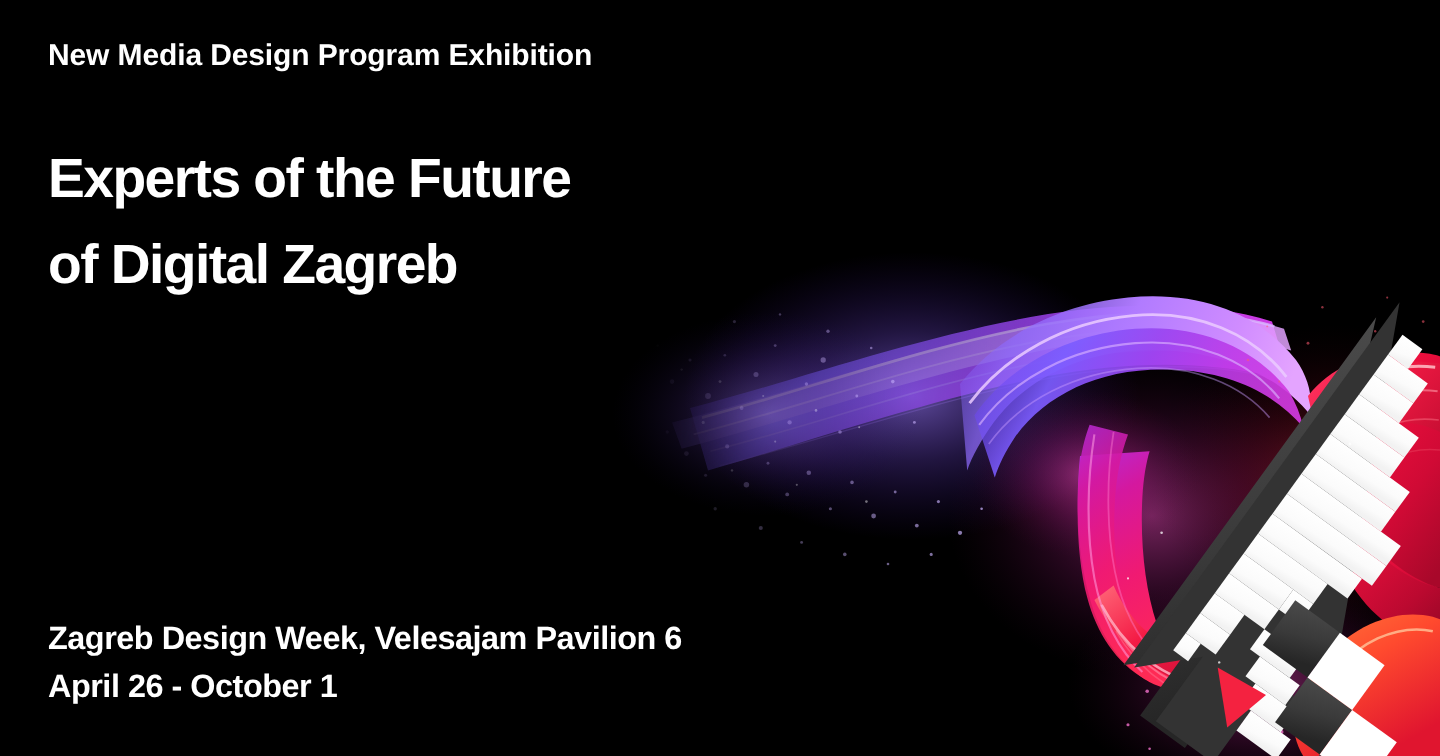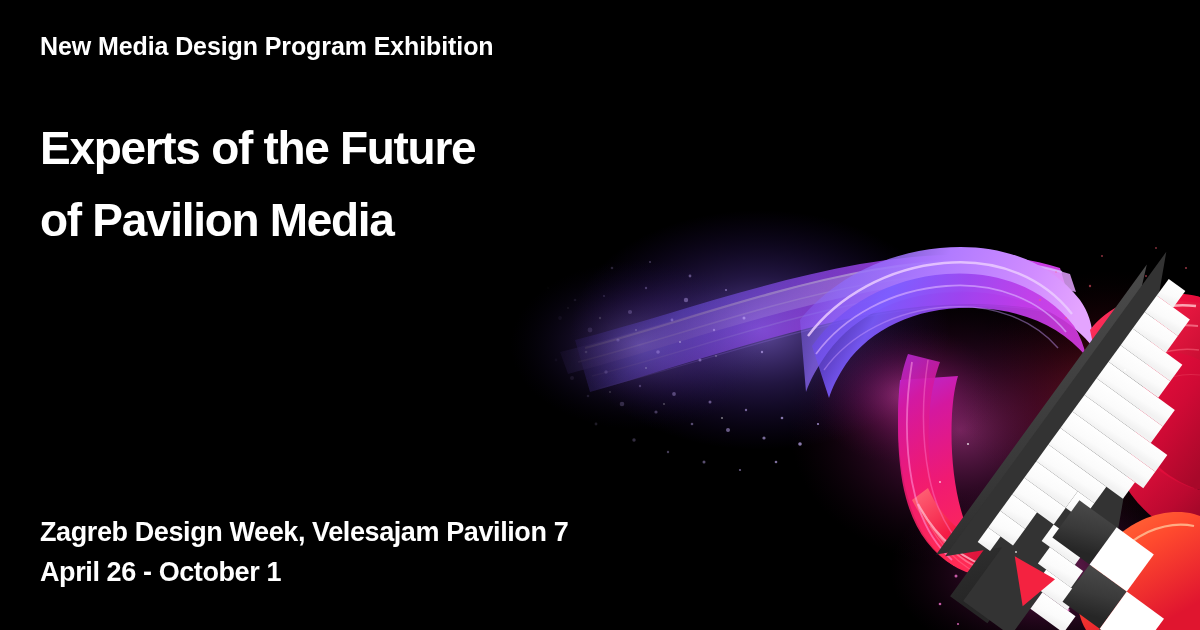--- a/index.html
+++ b/index.html
@@ -445,22 +445,22 @@
       </g>
     </svg>
   </div>
 
   <div class="text-layer">
 
     <div class="kicker">New Media Design Program Exhibition</div>
 
     <div class="headline">
       <span class="hl-line">Experts of the Future</span>
-      <span class="hl-line">of Pavilion Media</span>
+      <span class="hl-line">of Digital Zagreb</span>
     </div>
 
     <div class="footer">
-      <span class="ft-line">Zagreb Design Week, Velesajam Pavilion 7</span>
+      <span class="ft-line">Zagreb Design Week, Velesajam Pavilion 6</span>
       <span class="ft-line">April 26 - October 1</span>
     </div>
 
   </div>
 </div>
 
 </body></html>

